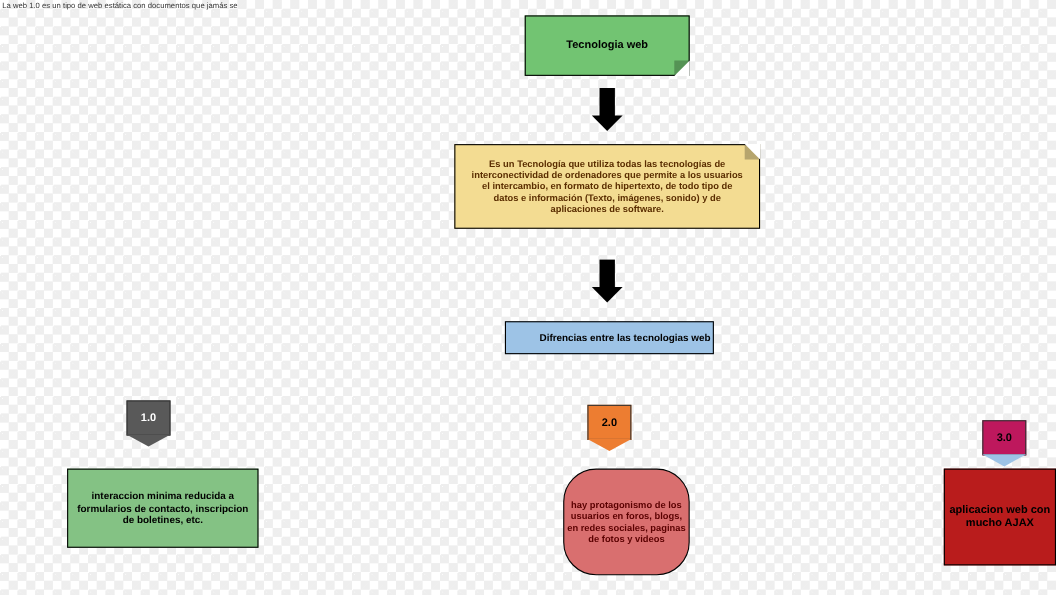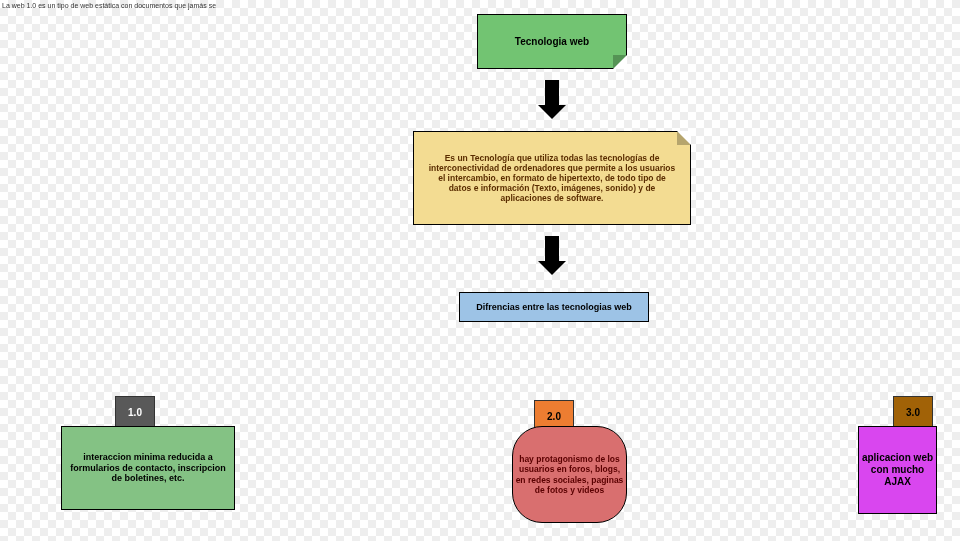--- a/index.html
+++ b/index.html
@@ -64,83 +64,83 @@
     width: 0;
     height: 0;
     border-left: 14px solid rgba(0,0,0,0.25);
     border-top: 14px solid #fff;
   }
   .yellow-mid {
     background: #f3dc92;
     left: 413px;
     top: 131px;
     width: 278px;
-    height: 94px;
+    height: 77px;
     font-size: 8.5px;
     color: #5a2d00;
     padding: 10px 14px;
   }
   .blue-mid {
     background: #9dc3e6;
     left: 459px;
     top: 292px;
     width: 190px;
     height: 30px;
     font-size: 9px;
+    justify-content: flex-end;
   }
   .badge {
     position: absolute;
     width: 38px;
     height: 30px;
     display: flex;
     align-items: center;
     justify-content: center;
     font-weight: bold;
     font-size: 10px;
     border: 1px solid #333;
-    margin-top: 32px;
   }
   .badge::after {
     content: "";
     position: absolute;
     bottom: -11px;
     left: -1px;
     width: 0;
     height: 0;
     border-left: 20px solid transparent;
     border-right: 20px solid transparent;
   }
   .b1 { background: #595959; color: #fff; left: 115px; top: 364px; }
   .b1::after { border-top: 11px solid #595959; }
   .b2 { background: #ed7d31; color: #000; left: 534px; top: 368px; }
   .b2::after { border-top: 11px solid #ed7d31; }
-  .b3 { background: #a16207; color: #000; left: 893px; top: 364px; }
+  .b3 { background: #be185d; color: #000; left: 893px; top: 382px; }
   .b3::after { border-top: 11px solid #9dc3e6; }
   .card-green {
     background: #84c284;
     left: 61px;
     top: 426px;
     width: 174px;
-    height: 84px;
+    height: 72px;
   }
   .card-red {
     background: #d96f6f;
     left: 512px;
     top: 426px;
     width: 115px;
     height: 97px;
     font-size: 8.5px;
     color: #5a0000;
     border-radius: 30px;
   }
   .card-green2 {
-    background: #d946ef;
+    background: #b91c1c;
     left: 858px;
     top: 426px;
-    width: 79px;
+    width: 102px;
     height: 88px;
     font-size: 10px;
   }
   .arrow {
     position: absolute;
     left: 545px;
     width: 14px;
     height: 26px;
     background: #000;
   }

